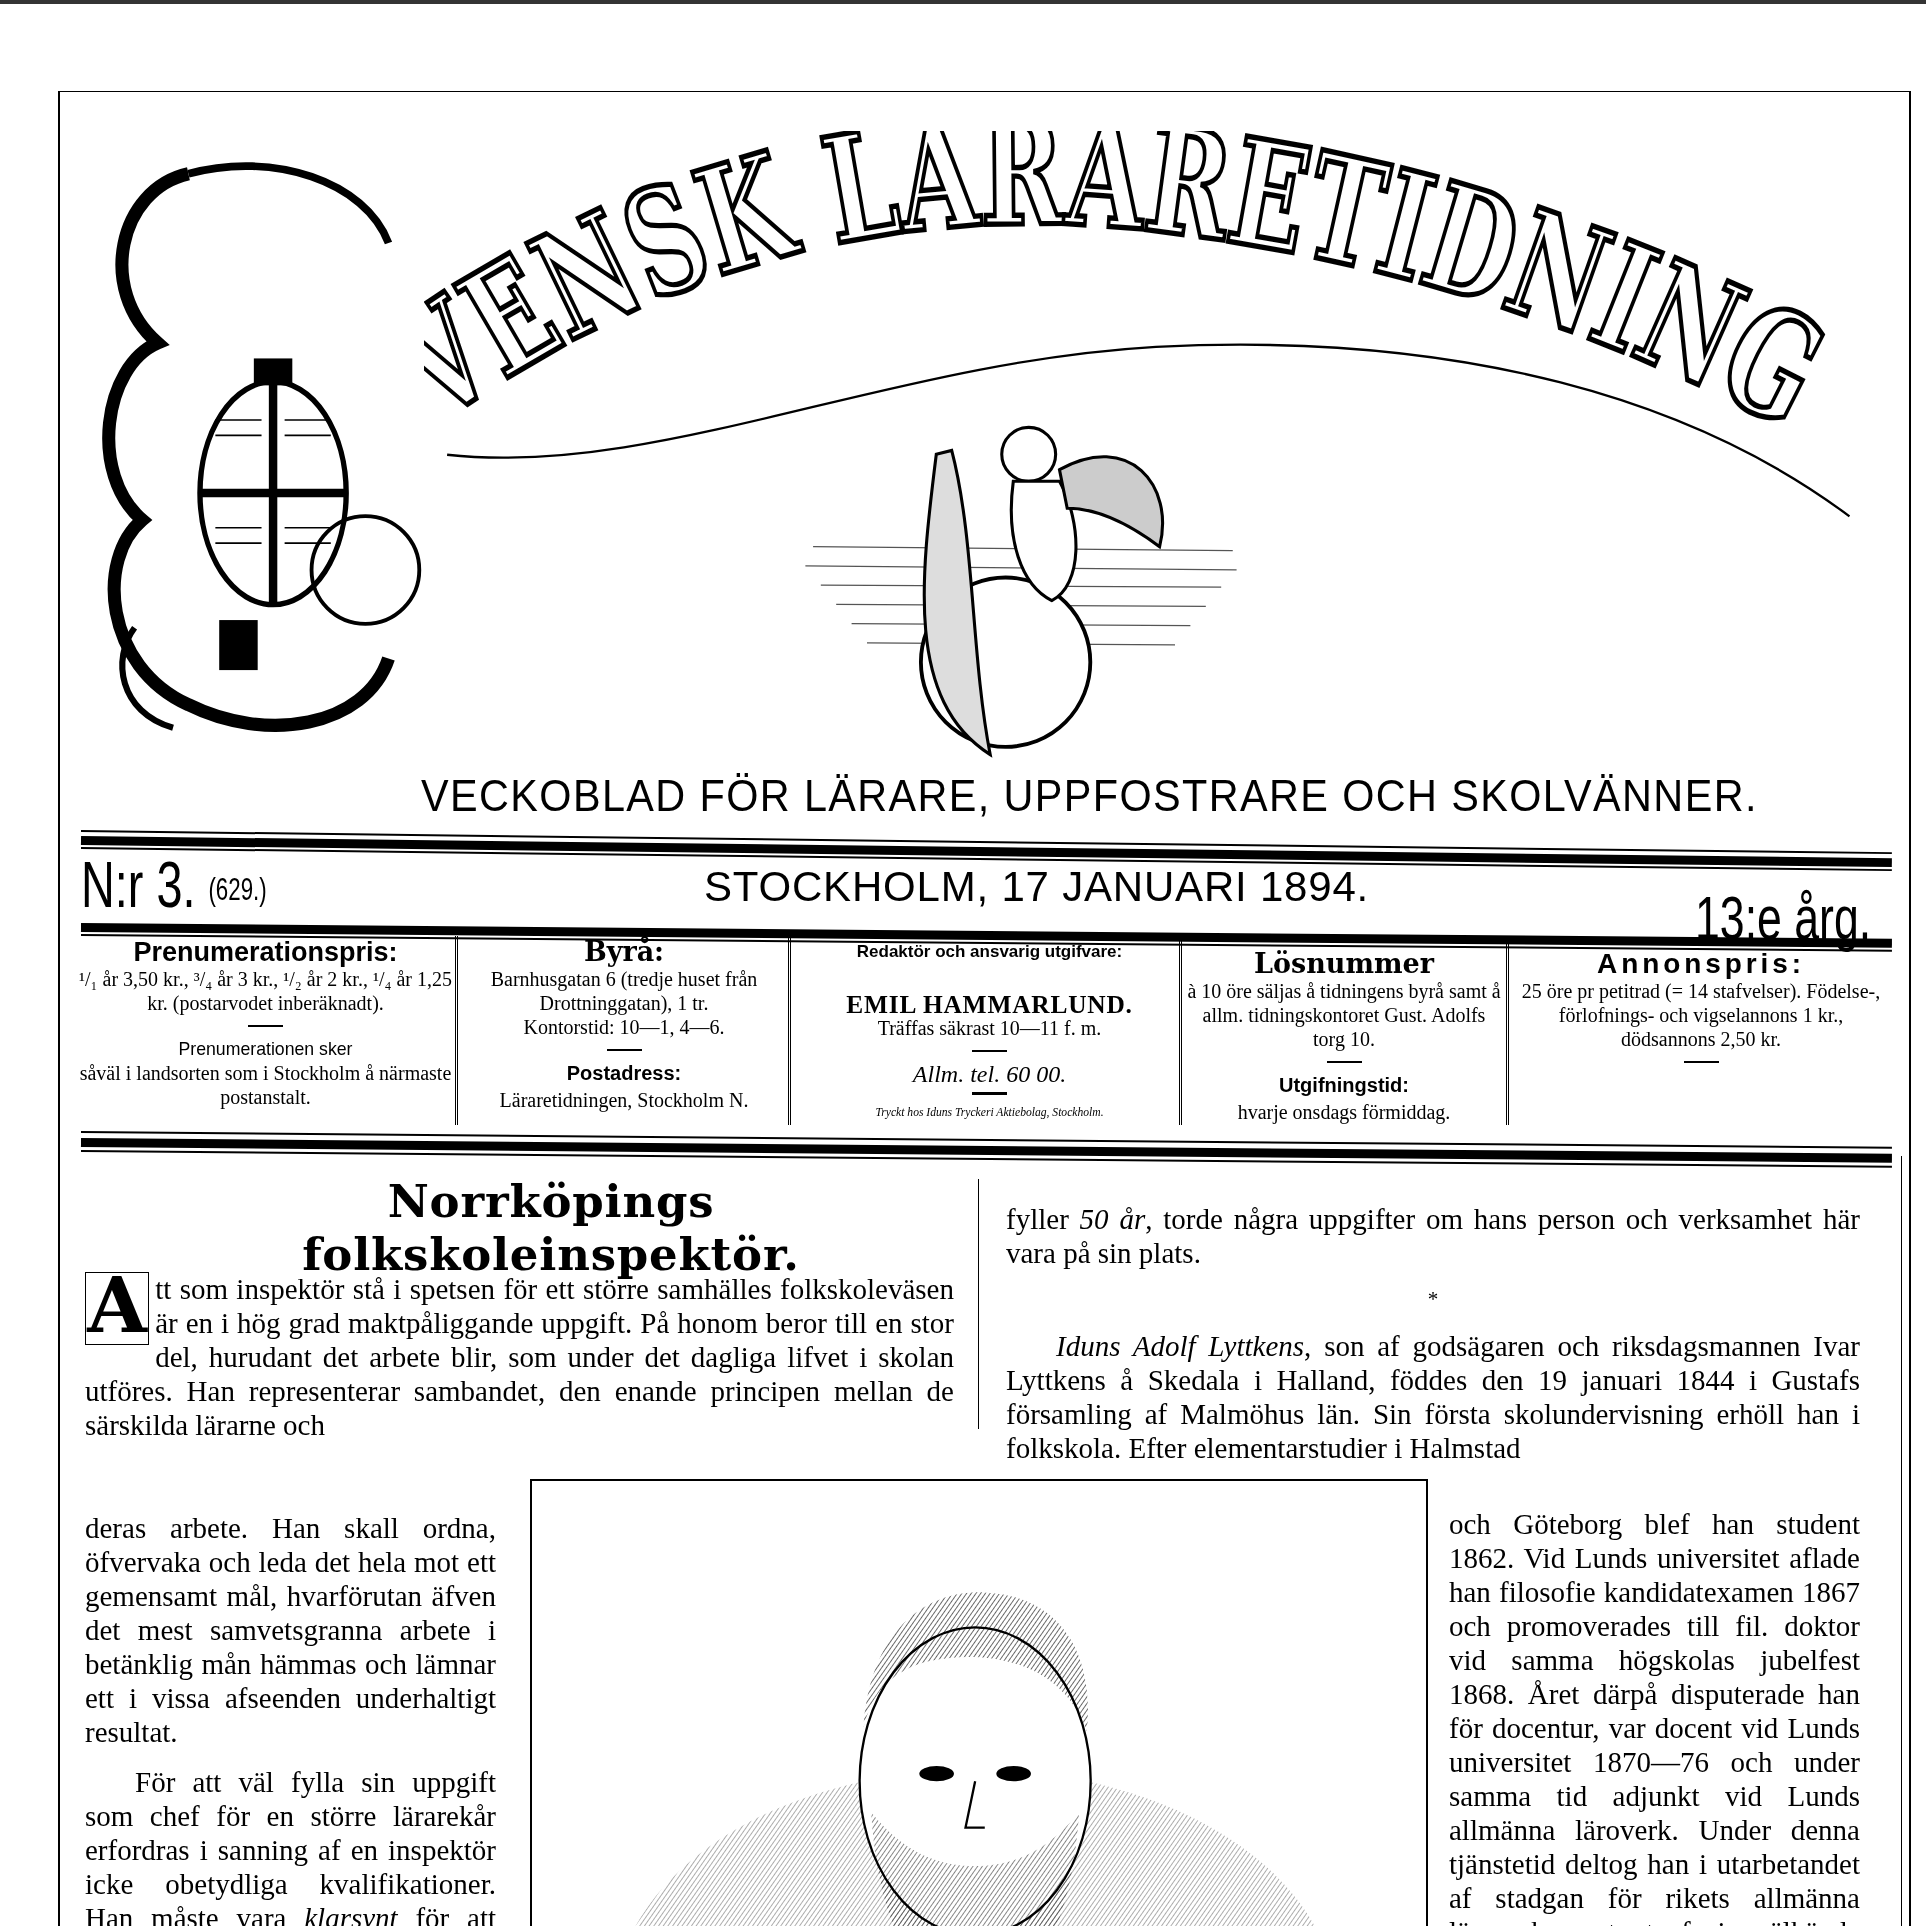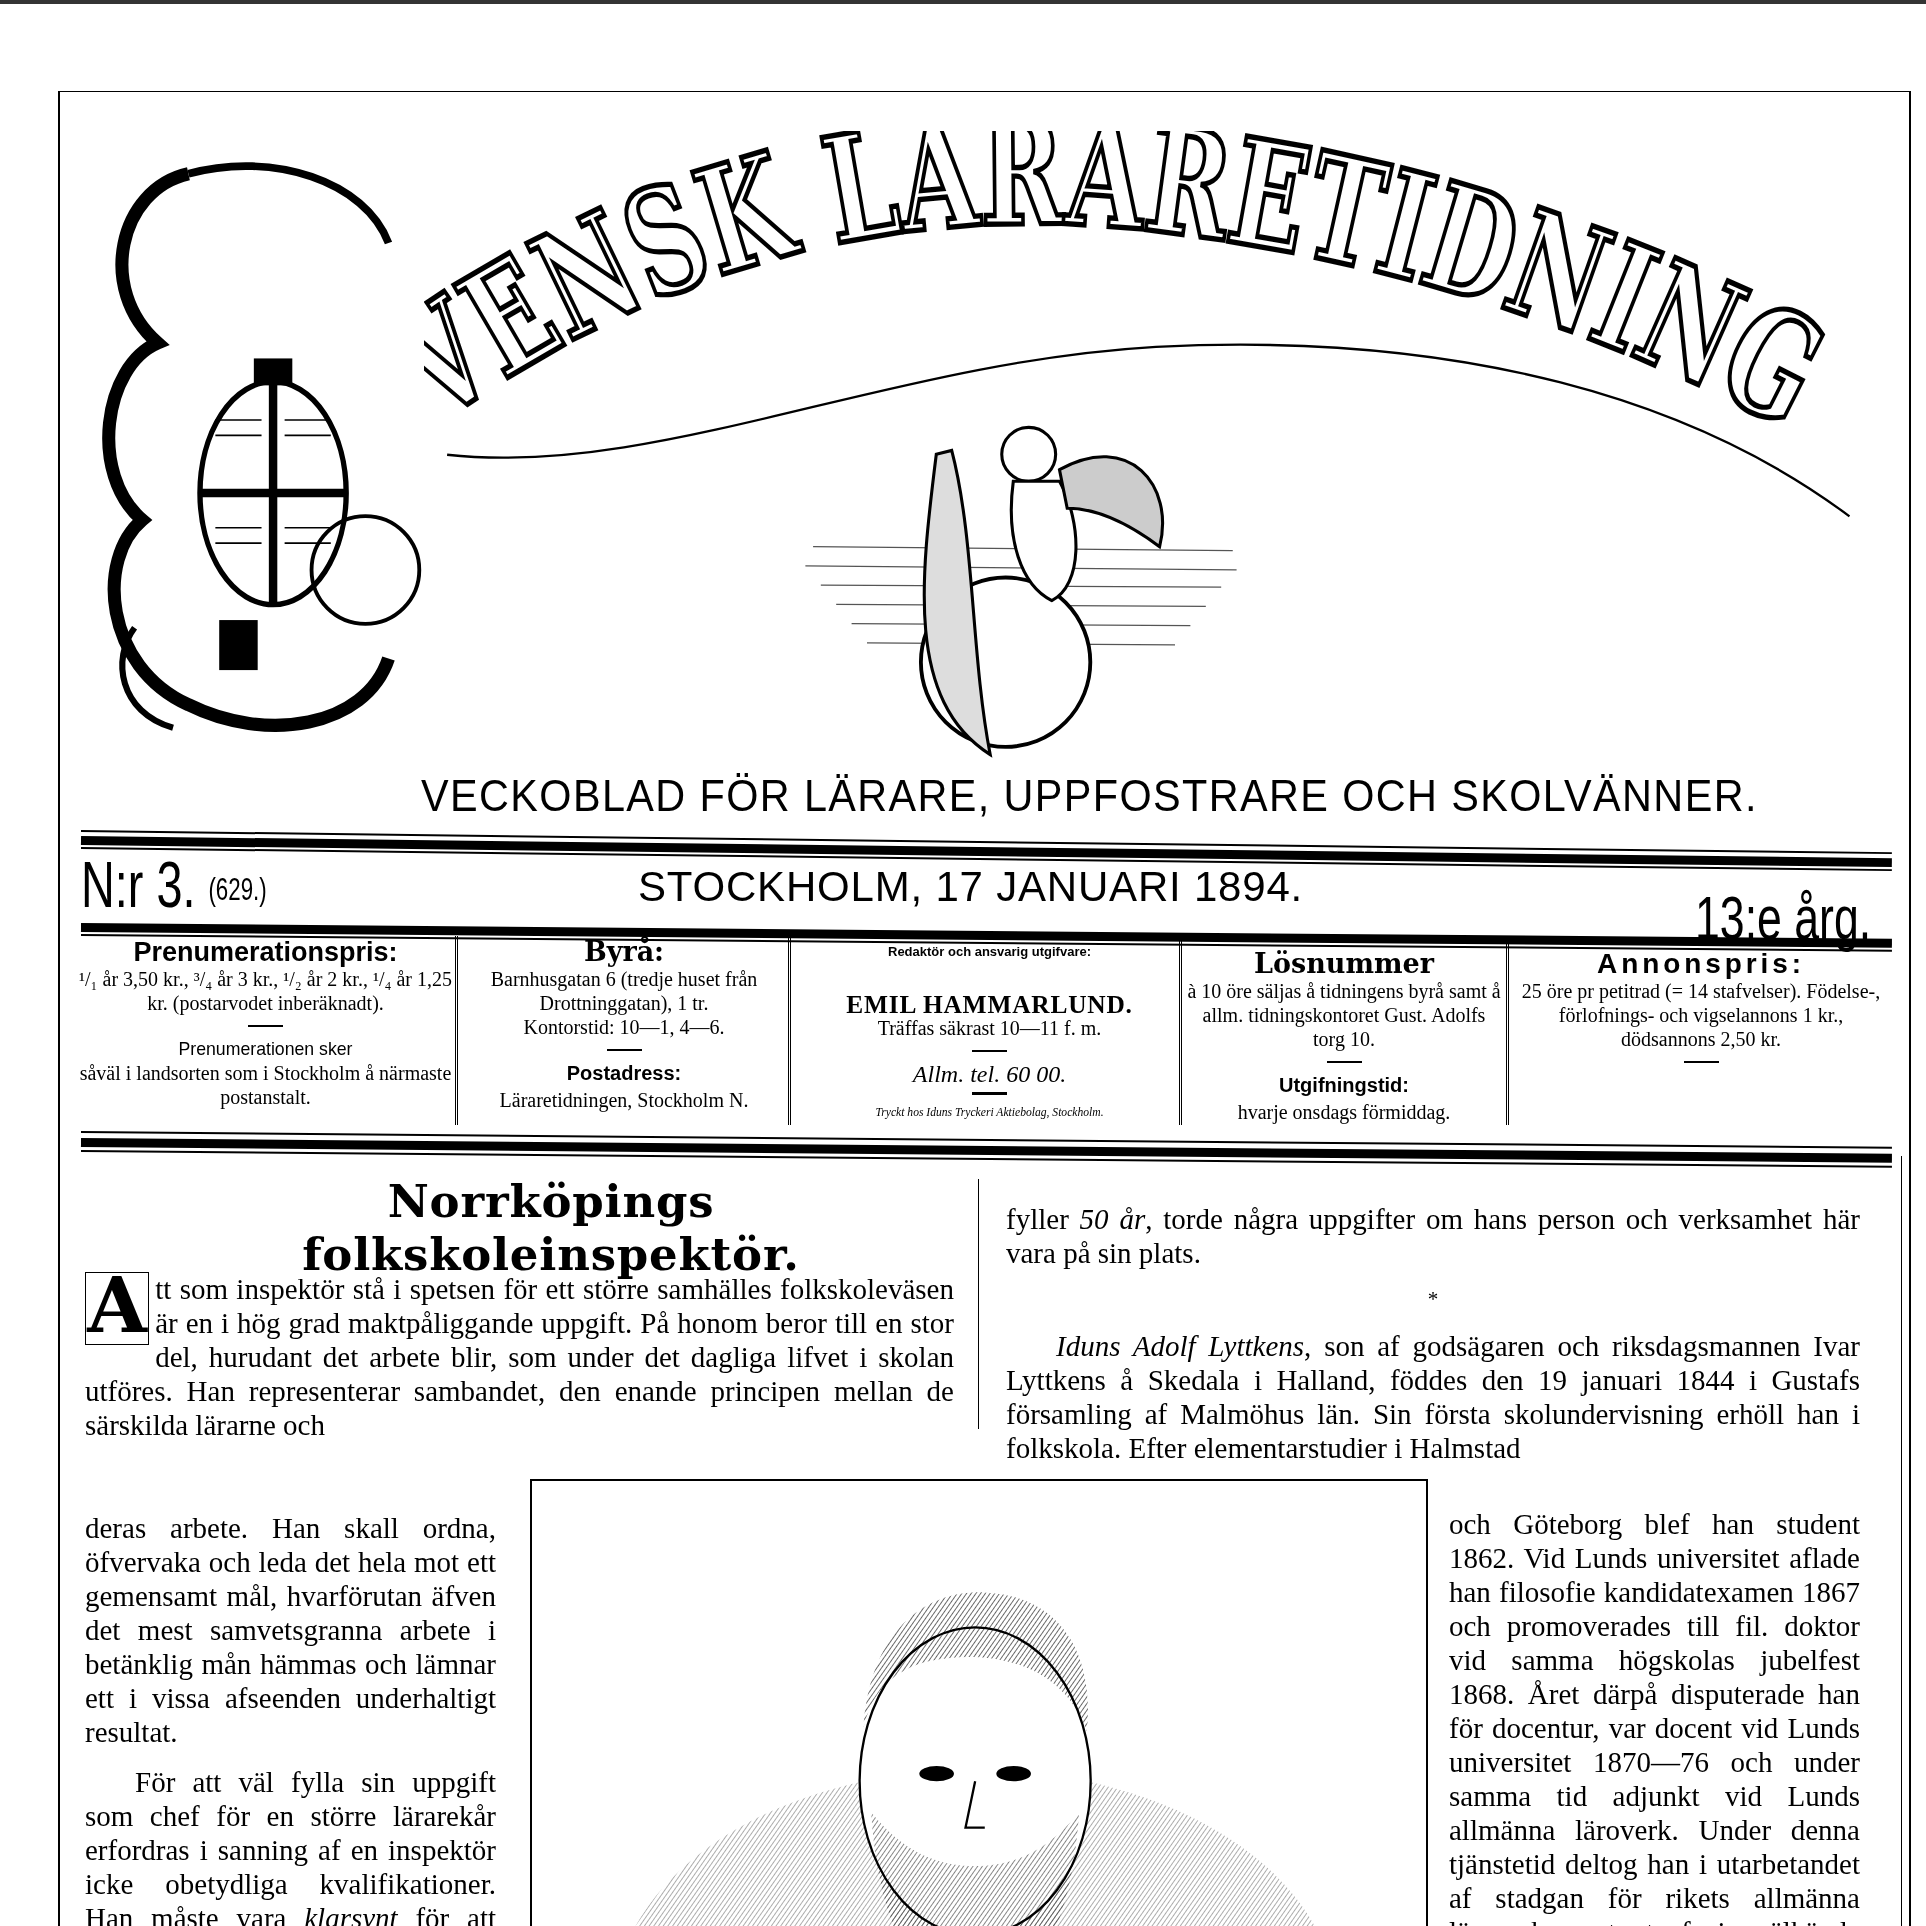--- a/index.html
+++ b/index.html
@@ -13,21 +13,21 @@
   .title-word text { font-family:"DejaVu Serif",serif; font-weight:bold; }
   .cherub { left:790px; top:385px; width:462px; height:385px; }
   .tagline { left:416px; top:770px; width:1464px; text-align:center; font-family:"Liberation Sans",sans-serif;
              font-size:45px; letter-spacing:1.5px; transform:scaleX(0.92); transform-origin:left; }
 
   
   .rule-thick { height:8.5px; background:#000; }
   .rule-thin { height:1.9px; background:#000; }
   .issue-no { left:81px; top:847px; font-family:"Liberation Sans",sans-serif; font-size:65px; transform:scaleX(0.72); transform-origin:left; white-space:nowrap; }
   .issue-no .sub { font-size:31px; vertical-align:middle; }
-  .issue-date { left:638px; top:863px; font-family:"Liberation Sans",sans-serif; font-size:42px; white-space:nowrap; letter-spacing:0.8px; }
+  .issue-date { left:704px; top:863px; font-family:"Liberation Sans",sans-serif; font-size:42px; white-space:nowrap; letter-spacing:0.8px; }
   .issue-vol { left:1695px; top:882px; font-family:"Liberation Sans",sans-serif; font-size:62px; transform:scaleX(0.72); transform-origin:left; white-space:nowrap; }
 
   
   .info-col { position:absolute; top:940px; height:181px; text-align:center; font-size:20px; line-height:24px; }
   .info-col .hd { font-family:"Liberation Sans",sans-serif; font-weight:bold; font-size:27px; margin-bottom:3.1px; }
   .info-col .hd.bold-serif { font-family:"DejaVu Serif",serif; }
   .info-col .dash { display:block; width:35px; height:2.3px; background:#000; margin:10px auto; }
   .info-col .big { font-size:25.4px; font-weight:bold; letter-spacing:0.8px;margin-top:28px; }
   .vsep { position:absolute; top:936px; width:1.2px; height:189px; border-left:1.2px solid #000; border-right:1.2px solid #000; }
   .small { font-size:11.6px; font-style:italic; }
@@ -127,21 +127,21 @@
   <div class="hd bold-serif">Byrå:</div>
   <div>Barnhusgatan 6 (tredje huset från Drottninggatan), 1 tr.</div>
   <div>Kontorstid: 10—1, 4—6.</div>
   <span class="dash"></span>
   <div class="hd" style="font-size:20px;">Postadress:</div>
   <div>Läraretidningen, Stockholm N.</div>
 </div>
 <div class="vsep" style="left:788px;"></div>
 
 <div class="info-col" style="left:797px;width:385px;">
-  <div class="hd" style="font-size:13px;">Redaktör och ansvarig utgifvare:</div>
+  <div class="hd" style="font-size:17px;">Redaktör och ansvarig utgifvare:</div>
   <div class="big">EMIL HAMMARLUND.</div>
   <div>Träffas säkrast 10—11 f. m.</div>
   <span class="dash"></span>
   <div style="font-style:italic;font-size:24px;">Allm. tel. 60 00.</div>
   <span class="dash" style="margin:6.2px auto;"></span>
   <div class="small">Tryckt hos Iduns Tryckeri Aktiebolag, Stockholm.</div>
 </div>
 <div class="vsep" style="left:1179px;"></div>
 
 <div class="info-col" style="left:1186px;width:316px;">

